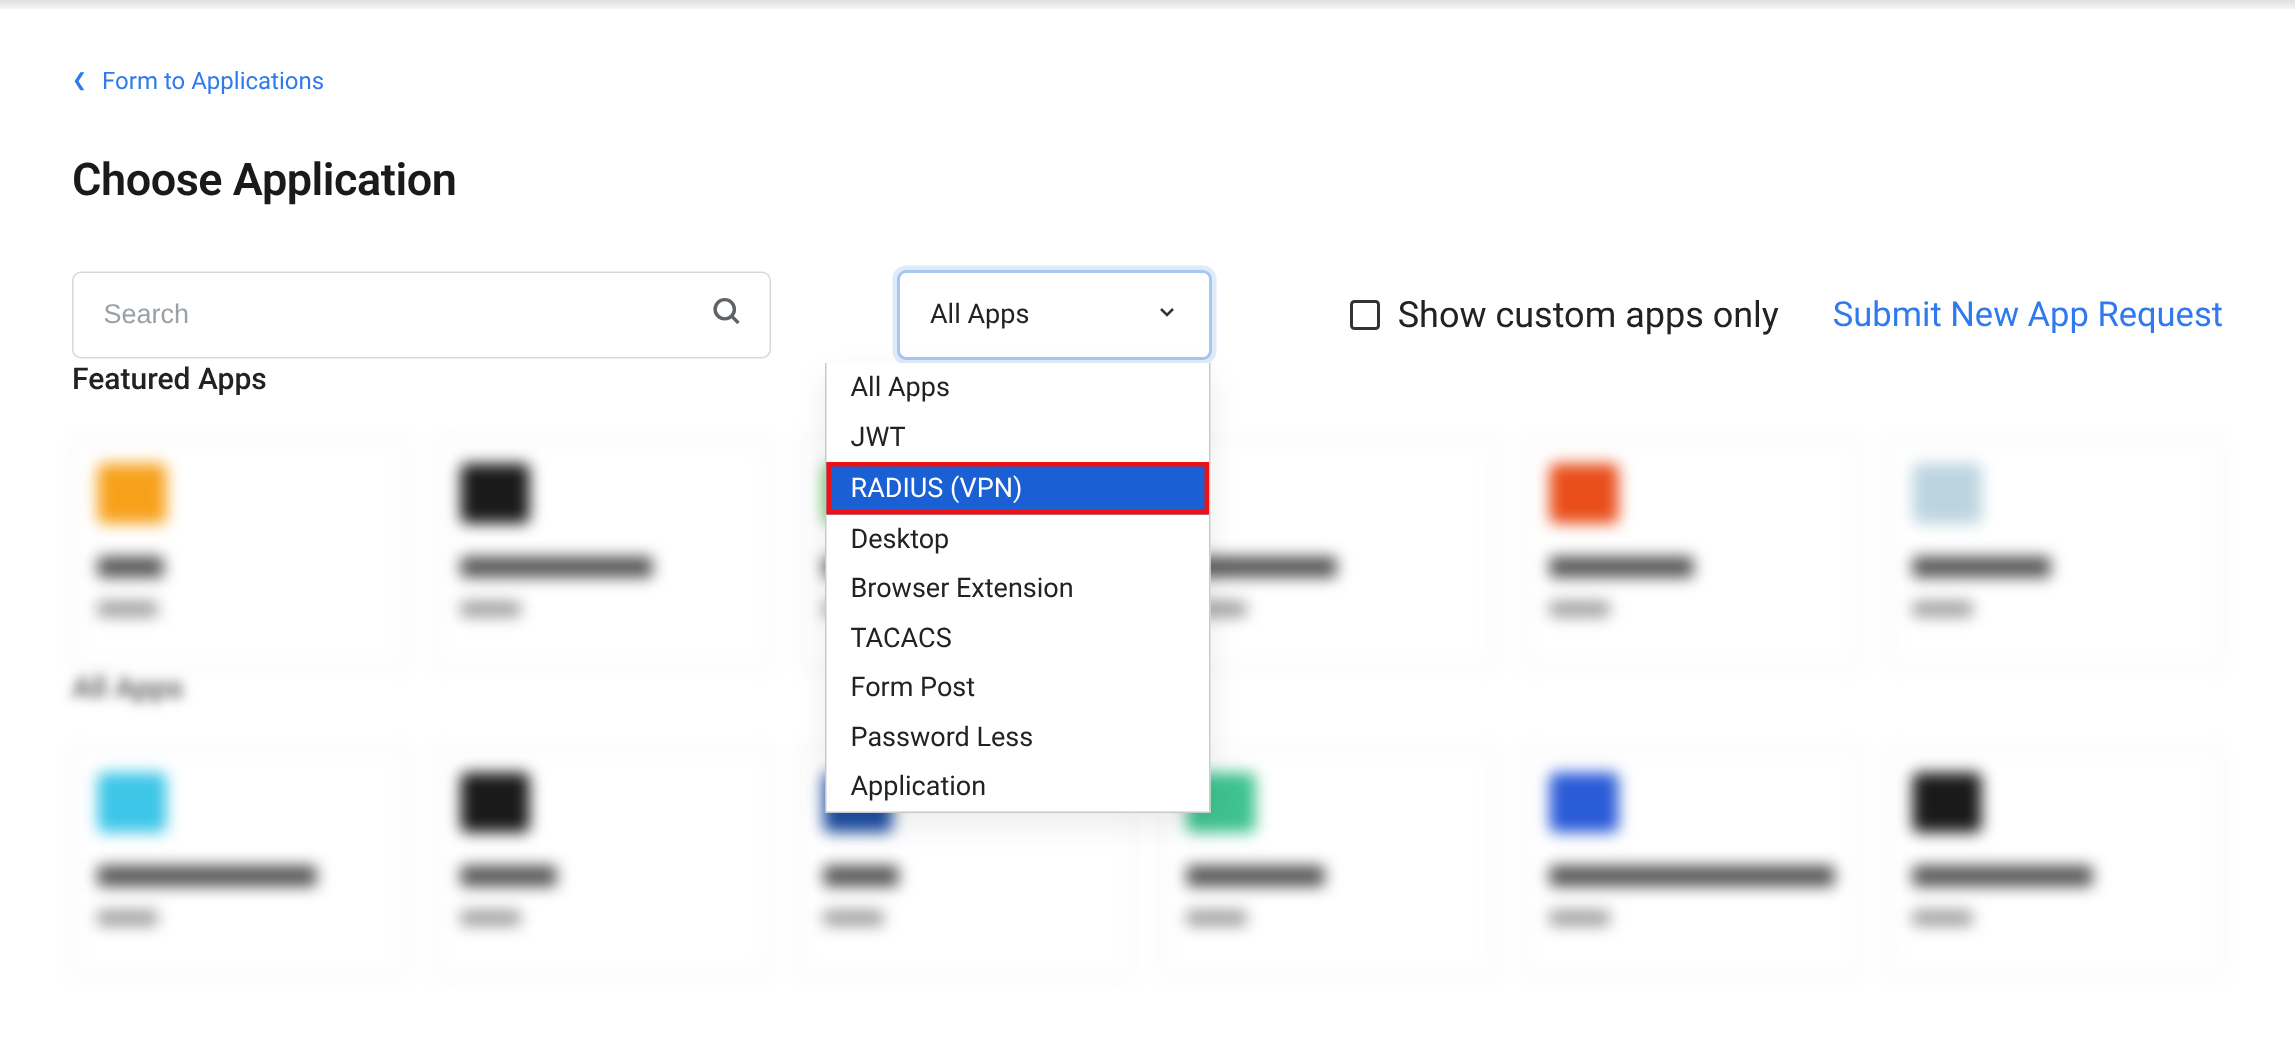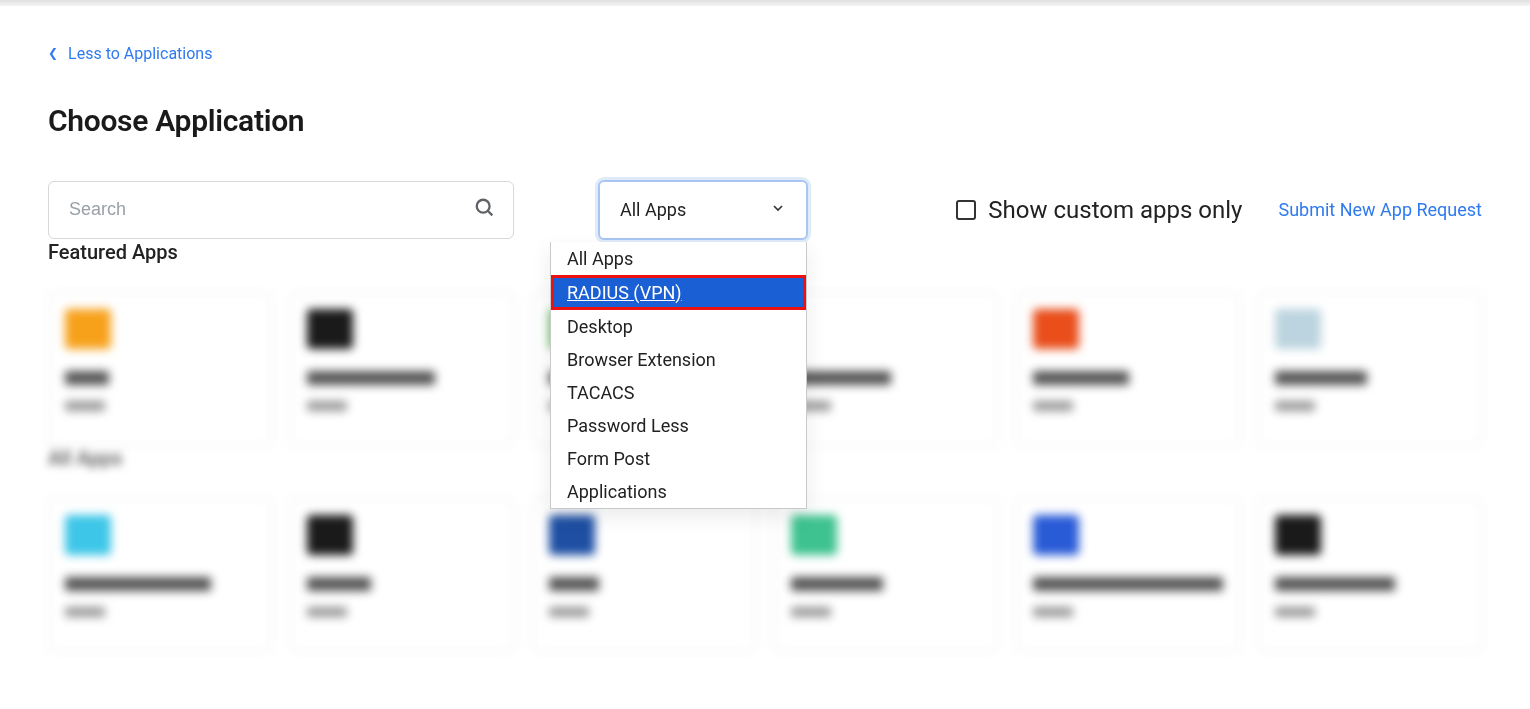--- a/index.html
+++ b/index.html
@@ -98,37 +98,36 @@
       font-size: 18px;
       color: #222;
       cursor: pointer;
       line-height: 1.5;
     }
     .dropdown-item.highlighted {
       background: #1a5fd4;
       color: #fff;
       border: 3px solid #e11;
       padding: 1px 13px;
-      text-decoration: underline;
     }
     .spacer { flex: 1; }
     .checkbox-row {
       display: flex;
       align-items: center;
       gap: 12px;
     }
     .checkbox {
       width: 20px;
       height: 20px;
       border: 2px solid #333;
       border-radius: 3px;
       background: #fff;
     }
     .checkbox-label { font-size: 24px; color: #222; }
-    .submit-link { color: #2f7aef; font-size: 18px; text-decoration: none; }
+    .submit-link { color: #2f7aef; font-size: 23px; text-decoration: none; }
     .section-title {
       font-size: 20px;
       font-weight: 500;
       color: #222;
     }
     .section-title.blurred { filter: blur(4px); color: #555; }
     .cards-row {
       display: flex;
       gap: 18px;
       margin-top: 28px;
@@ -164,21 +163,21 @@
   </style>
 </head>
 <body>
 
 <div class="top-bar"></div>
 
 <div class="container">
 
   <a href="#" class="back-link">
     <span class="back-caret">❮</span>
-    <span>Less to Applications</span>
+    <span>Form to Applications</span>
   </a>
 
   <h1 class="page-title">Choose Application</h1>
 
   <div class="controls-row">
     <div class="search-wrap">
       <input class="search-input" type="text" placeholder="Search" style="">
       <span class="search-icon">
         <svg width="22" height="22" viewBox="0 0 24 24" fill="none" stroke="currentColor" stroke-width="2.5">
             <circle cx="10" cy="10" r="7"></circle>
@@ -191,27 +190,28 @@
       <div class="select-box">
         <span class="select-value">All Apps</span>
         <span class="chevron">
           <svg width="16" height="16" viewBox="0 0 24 24" fill="none" stroke="currentColor" stroke-width="2.5">
               <polyline points="6 9 12 15 18 9"></polyline>
             </svg>
         </span>
       </div>
       <div class="dropdown" id="dropdown">
           <div class="dropdown-item">All Apps</div>
+          <div class="dropdown-item">JWT</div>
           <div class="dropdown-item highlighted">RADIUS (VPN)</div>
           <div class="dropdown-item">Desktop</div>
           <div class="dropdown-item">Browser Extension</div>
           <div class="dropdown-item">TACACS</div>
+          <div class="dropdown-item">Form Post</div>
           <div class="dropdown-item">Password Less</div>
-          <div class="dropdown-item">Form Post</div>
-          <div class="dropdown-item">Applications</div>
+          <div class="dropdown-item">Application</div>
         </div>
     </div>
 
     <div class="spacer"></div>
 
     <div class="checkbox-row">
       <div class="checkbox"></div>
       <span class="checkbox-label">Show custom apps only</span>
     </div>
 

